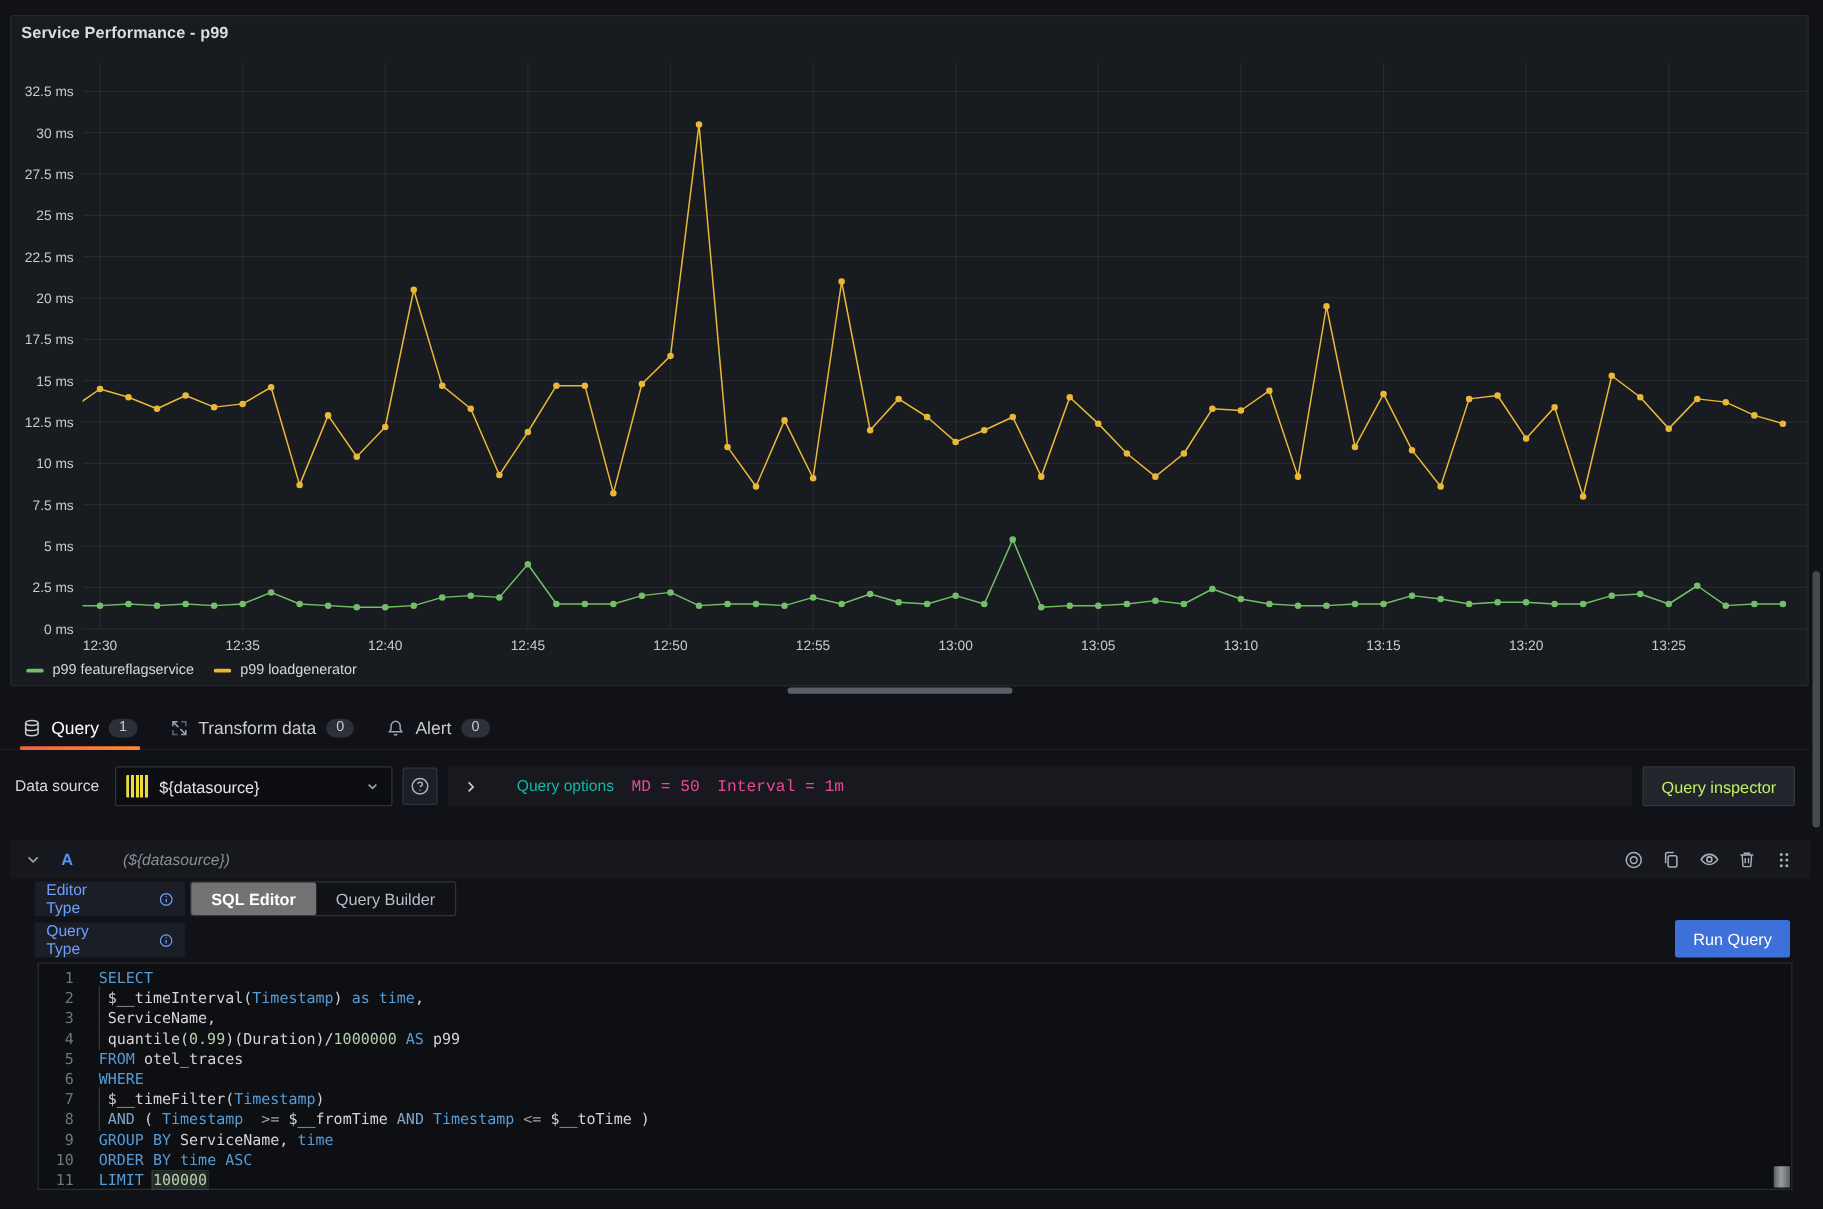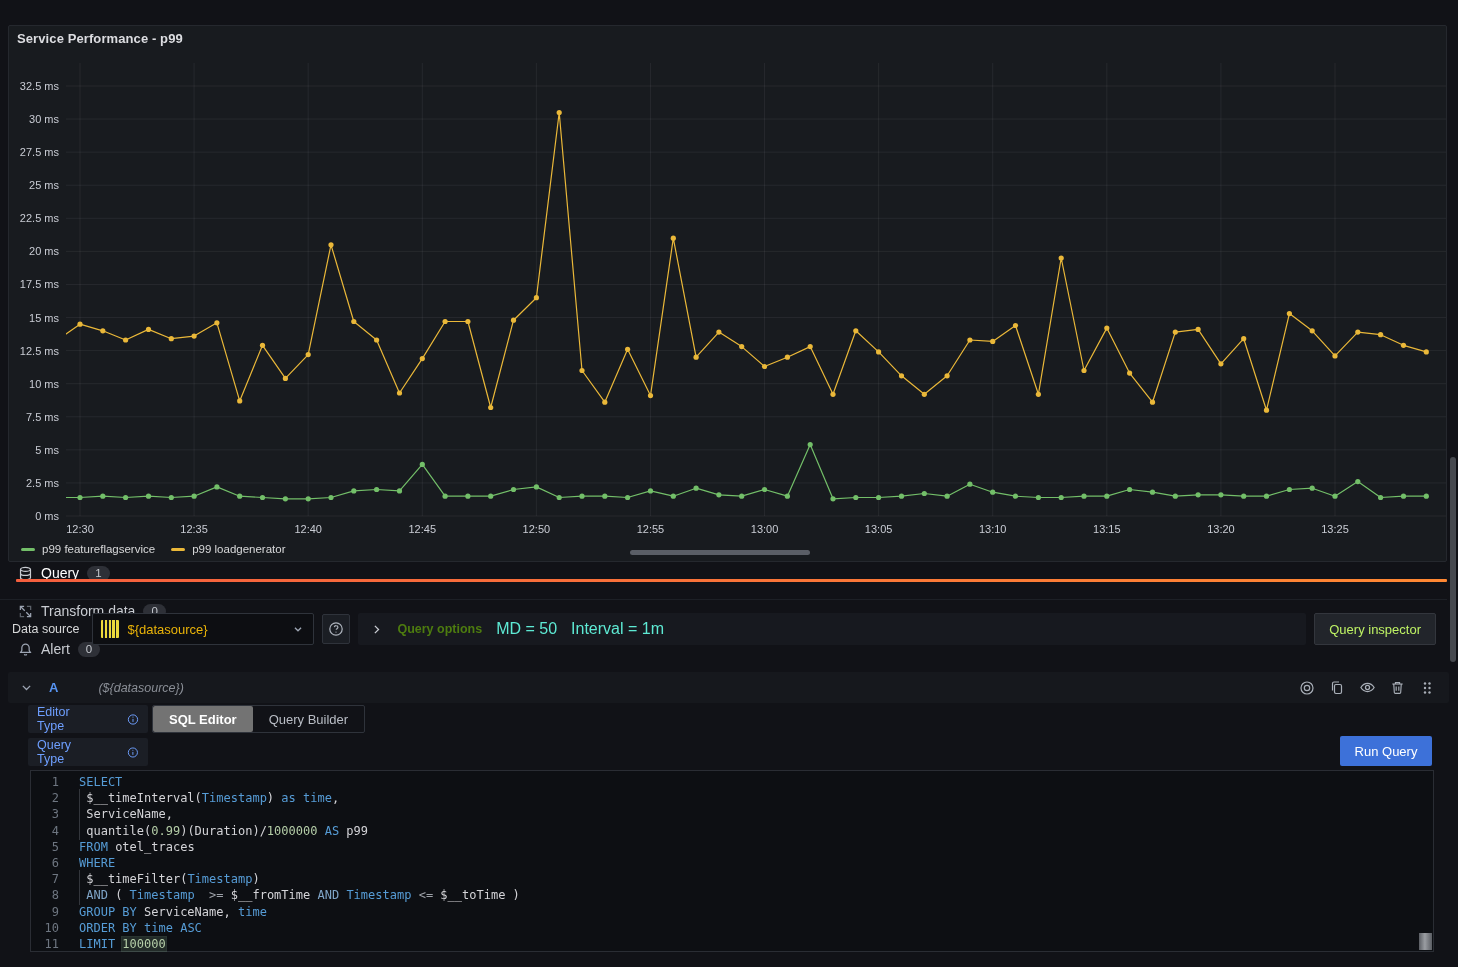--- a/index.html
+++ b/index.html
@@ -1,61 +1,61 @@
 <!DOCTYPE html>
 <html><head>
 <meta charset="utf-8">
 <style>
   * { margin:0; padding:0; box-sizing:border-box; }
   html,body { background:#0d0e12; }
   body { font-family:"Liberation Sans", sans-serif; }
   .screen { position:relative; width:1458px; height:967px; background:#111217; overflow:hidden; }
 
   
-  .panel { position:absolute; left:8px; top:25px; width:1439px; height:537px;
+  .panel { position:absolute; left:8px; top:12px; width:1439px; height:537px;
            background:#181b1f; border:1px solid #25282e; border-radius:2px; }
   .panel-title { position:absolute; left:8px; top:5px; font-size:13px; font-weight:700;
                  color:#dcdde1; letter-spacing:.1px; }
   #chart-svg { position:absolute; left:0; top:30px; width:1437px; height:500px; }
   .ytick, .xtick { font-family:"Liberation Sans",sans-serif; font-size:11px; fill:#c9ccd4; }
   .grid { stroke:rgba(204,204,220,0.08); stroke-width:1; }
   .legend { position:absolute; left:12px; top:517px; display:flex; gap:16px; }
   .legend-item { display:flex; align-items:center; gap:7px; font-size:11.5px; color:#d8d9da; cursor:pointer; }
   .legend-swatch { width:14px; height:3px; border-radius:2px; }
 
   .hscroll { position:absolute; left:630px; top:550px; width:180px; height:5px;
              background:#5a5e66; border-radius:3px; }
 
   
   .tabbar { position:absolute; left:0; top:565px; width:1447px; height:35px;
             display:flex; align-items:stretch; padding-left:16px; gap:22px;
-            border-bottom:1px solid #1d2026;flex-direction:column; }
+            border-bottom:1px solid #1d2026; }
   .tab { display:flex; align-items:center; gap:8px; position:relative;
          font-size:14px; color:#c9ccd2; cursor:pointer; padding:0 2px; }
   .tab.active { color:#ffffff; }
   .tab.active::after { content:""; position:absolute; left:0; right:0; bottom:-1px; height:3px;
                        background:linear-gradient(90deg,#f55f3e,#ff8833); border-radius:1px; }
   .tab svg { flex:none; }
   .badge { background:#2e3037; border-radius:9px; padding:1.5px 8px; font-size:11.5px; color:#c5c8ce; }
 
   
   .ds-row { position:absolute; left:12px; top:613px; width:1424px; height:32px;
             display:flex; align-items:center; }
   .ds-label { font-size:12.5px; font-weight:500; color:#d8d9da; margin-right:13px; }
   .select { display:flex; align-items:center; gap:8px; width:222px; height:32px;
             background:#0d0e12; border:1px solid #2f333b; border-radius:2px; padding:0 8px; cursor:pointer; }
   .ch-icon { width:18px; height:18px; border-radius:1px;
              background:repeating-linear-gradient(90deg,#ecd93c 0 2.4px,#15171c 2.4px 3.8px); }
-  .select-value { flex:1; color:#eab308; font-size:13px; }
+  .select-value { flex:1; color:#e5e5e5; font-size:13px; }
   .icon-btn { width:28px; height:30px; border:1px solid #2f333b; border-radius:2px; background:#1b1e24;
               display:flex; align-items:center; justify-content:center; margin-left:8px; color:#aeb4bd; cursor:pointer; }
   .opt-bar { flex:1; height:32px; background:#17191f; border-radius:2px; margin-left:8px;
              display:flex; align-items:center; padding:0 12px; gap:14px; cursor:pointer; }
-  .opt-link { color:#4d7c0f; font-size:12.5px; font-weight:700; }
-  .opt-meta { color:#5eead4; font-size:16px; }
+  .opt-link { color:#14b8a6; font-size:12.5px; font-weight:400;margin-left:16px; }
+  .opt-meta { color:#ec4899; font-size:13px;font-family:Liberation Mono, monospace; }
   .inspector-btn { height:32px; margin-left:8px; padding:0 14px; background:#22252b;
                    border:1px solid #33363d; border-radius:2px; color:#bef264; font-size:13px;
                    display:flex; align-items:center; cursor:pointer; white-space:nowrap; }
 
   
   .q-header { position:absolute; left:8px; top:672px; width:1441px; height:31px;
               background:#16181d; border-radius:2px; display:flex; align-items:center;
               padding:0 12px; cursor:pointer; }
   .q-refid { margin-left:16px; color:#5794f2; font-size:13px; font-weight:600; }
   .q-hint { margin-left:40px; color:#8a8e96; font-size:12.5px; font-style:italic; }

